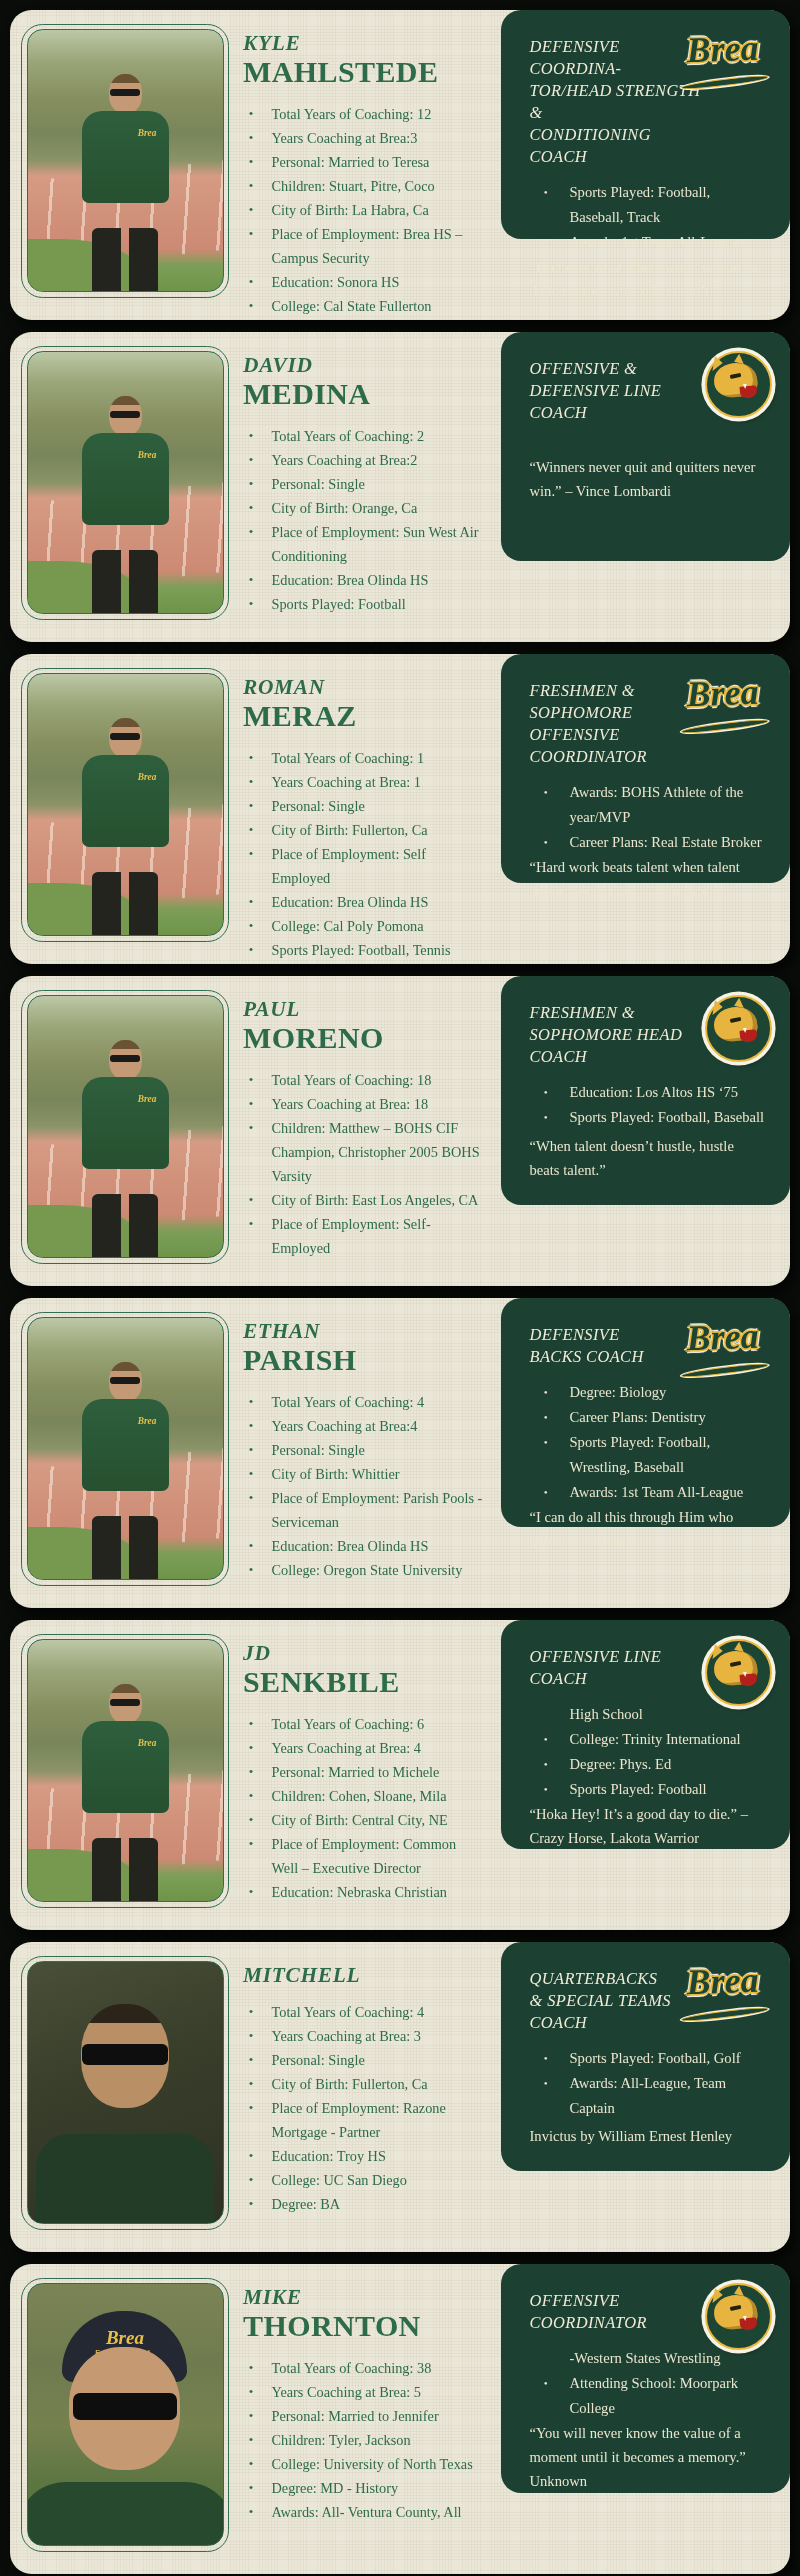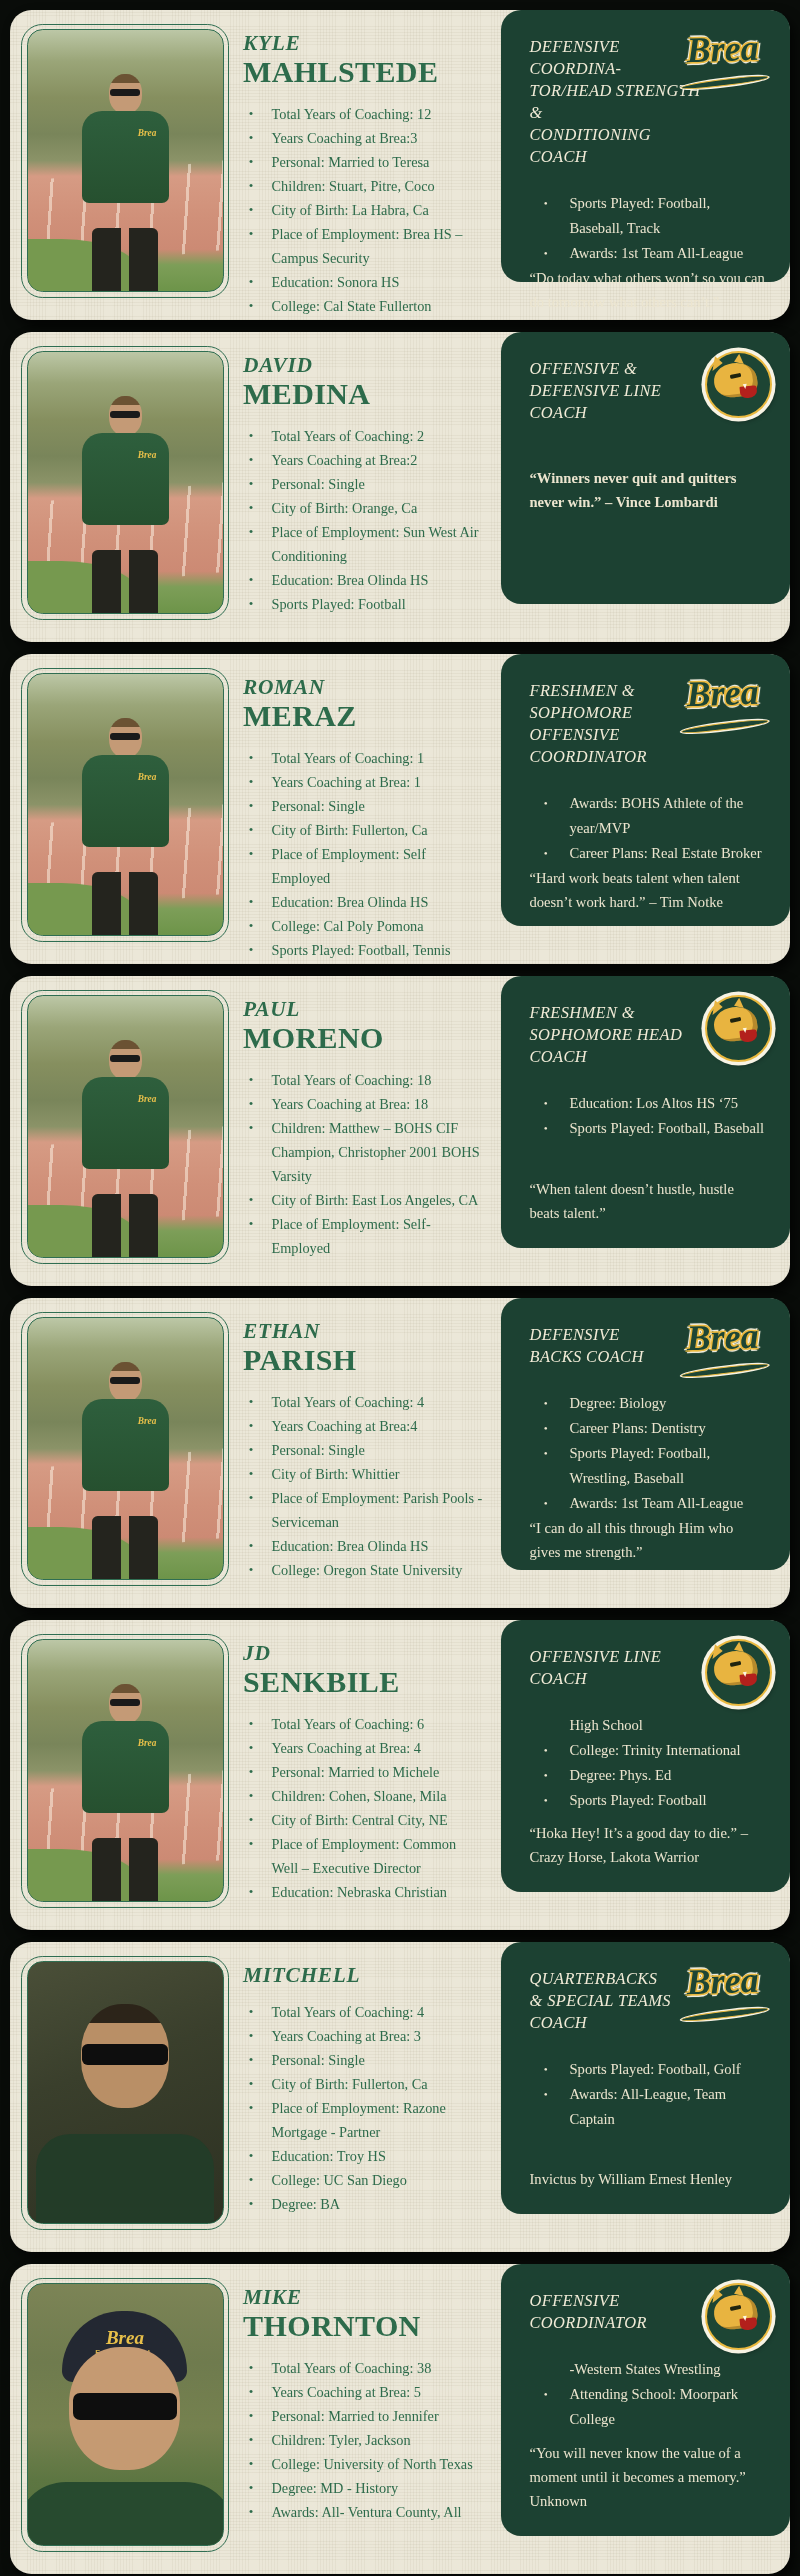--- a/index.html
+++ b/index.html
@@ -68,32 +68,32 @@
   .v-cap .p-torso{top:auto;bottom:0;left:-6%;width:112%;height:24%;margin:0;
     background:#274a2f;border-radius:50px 50px 0 0;}
   
   .info{position:absolute;left:233px;top:21.4px;width:252px;}
   .first-name{font:italic 700 21.4px/24px "Liberation Serif",serif;color:#2d6b4b;letter-spacing:0.7px;}
   .last-name{font:700 30px/34px "Liberation Serif",serif;color:#2d6b4b;letter-spacing:0.4px;}
   .details{list-style:none;margin:13px 0 0;padding:0;width:242px;}
   .details li{position:relative;padding-left:28.5px;font:400 14.3px/24px "Liberation Serif",serif;color:#2d6b4b;}
   .details li::before{content:"\2022";position:absolute;left:5.7px;top:0;font-size:13px;}
   
-  .panel{position:absolute;top:0;right:0;width:289px;height:272px;box-sizing:border-box;
+  .panel{position:absolute;top:0;right:0;width:289px;height:229px;box-sizing:border-box;
     background:#1c4132;border-radius:20px;padding:26px 23px 15.7px 28.5px;
     display:flex;flex-direction:column;}
   .role{margin:0;max-width:177px;white-space:pre-line;
     font:italic 400 16.4px/22px "Liberation Serif",serif;color:#f1ebd7;letter-spacing:0.4px;}
   .logo-slot{position:absolute;top:18.5px;right:18.5px;}
-  .pdetails{list-style:none;margin:23px 0 0;padding:0;}
+  .pdetails{list-style:none;margin:12px 0 0;padding:0;}
   .pdetails li{position:relative;padding-left:40px;font:400 14.6px/25px "Liberation Serif",serif;color:#ece5cf;}
   .pdetails li::before{content:"\2022";position:absolute;left:14.3px;top:0;font-size:11.4px;}
   .pdetails li.no-bullet::before{content:"";}
   .quote{margin:auto 0 7.1px;font:400 14.6px/24px "Liberation Serif",serif;color:#ece5cf;}
-  .panel.quote-top .quote{margin:18.5px 0 auto;font-weight:bold;}
+  .panel.quote-top .quote{margin:18.5px 0 auto;}
   
   .brea-script{position:relative;width:98px;height:63px;transform:rotate(-2deg);}
   .brea-word{display:block;text-align:center;
     font:italic 700 36px/41px "Liberation Serif",serif;color:#1d4534;
     text-shadow:
       -1.4px -1.4px 0 #e9b83e, 1.4px -1.4px 0 #e9b83e, -1.4px 1.4px 0 #e9b83e, 1.4px 1.4px 0 #e9b83e,
       0 -2.9px 0.7px #f7f3e4, 0 2.9px 0.7px #f7f3e4, -2.9px 0 0.7px #f7f3e4, 2.9px 0 0.7px #f7f3e4;}
   .brea-swoosh{position:absolute;left:5.7px;bottom:5.7px;width:86px;height:5px;
     background:#1d4534;border:1.4px solid #e9b83e;border-radius:50%/60%;
     box-shadow:0 0 0 1.4px #f7f3e4;transform:rotate(-5deg);}
@@ -272,21 +272,21 @@
         </div>
         <div class="p-legs"></div>
       </div>
     </div>
     <div class="info">
       <div class="first-name">PAUL</div>
       <div class="last-name">MORENO</div>
       <ul class="details">
           <li>Total Years of Coaching: 18</li>
           <li>Years Coaching at Brea: 18</li>
-          <li>Children: Matthew – BOHS CIF Champion, Christopher 2001 BOHS Varsity</li>
+          <li>Children: Matthew – BOHS CIF Champion, Christopher 2005 BOHS Varsity</li>
           <li>City of Birth: East Los Angeles, CA</li>
           <li>Place of Employment: Self-Employed</li>
         </ul>
     </div>
     <aside class="panel">
       <h2 class="role">FRESHMEN &amp;
 SOPHOMORE HEAD
 COACH</h2>
       <div class="logo-slot">
   <div class="wildcat">

